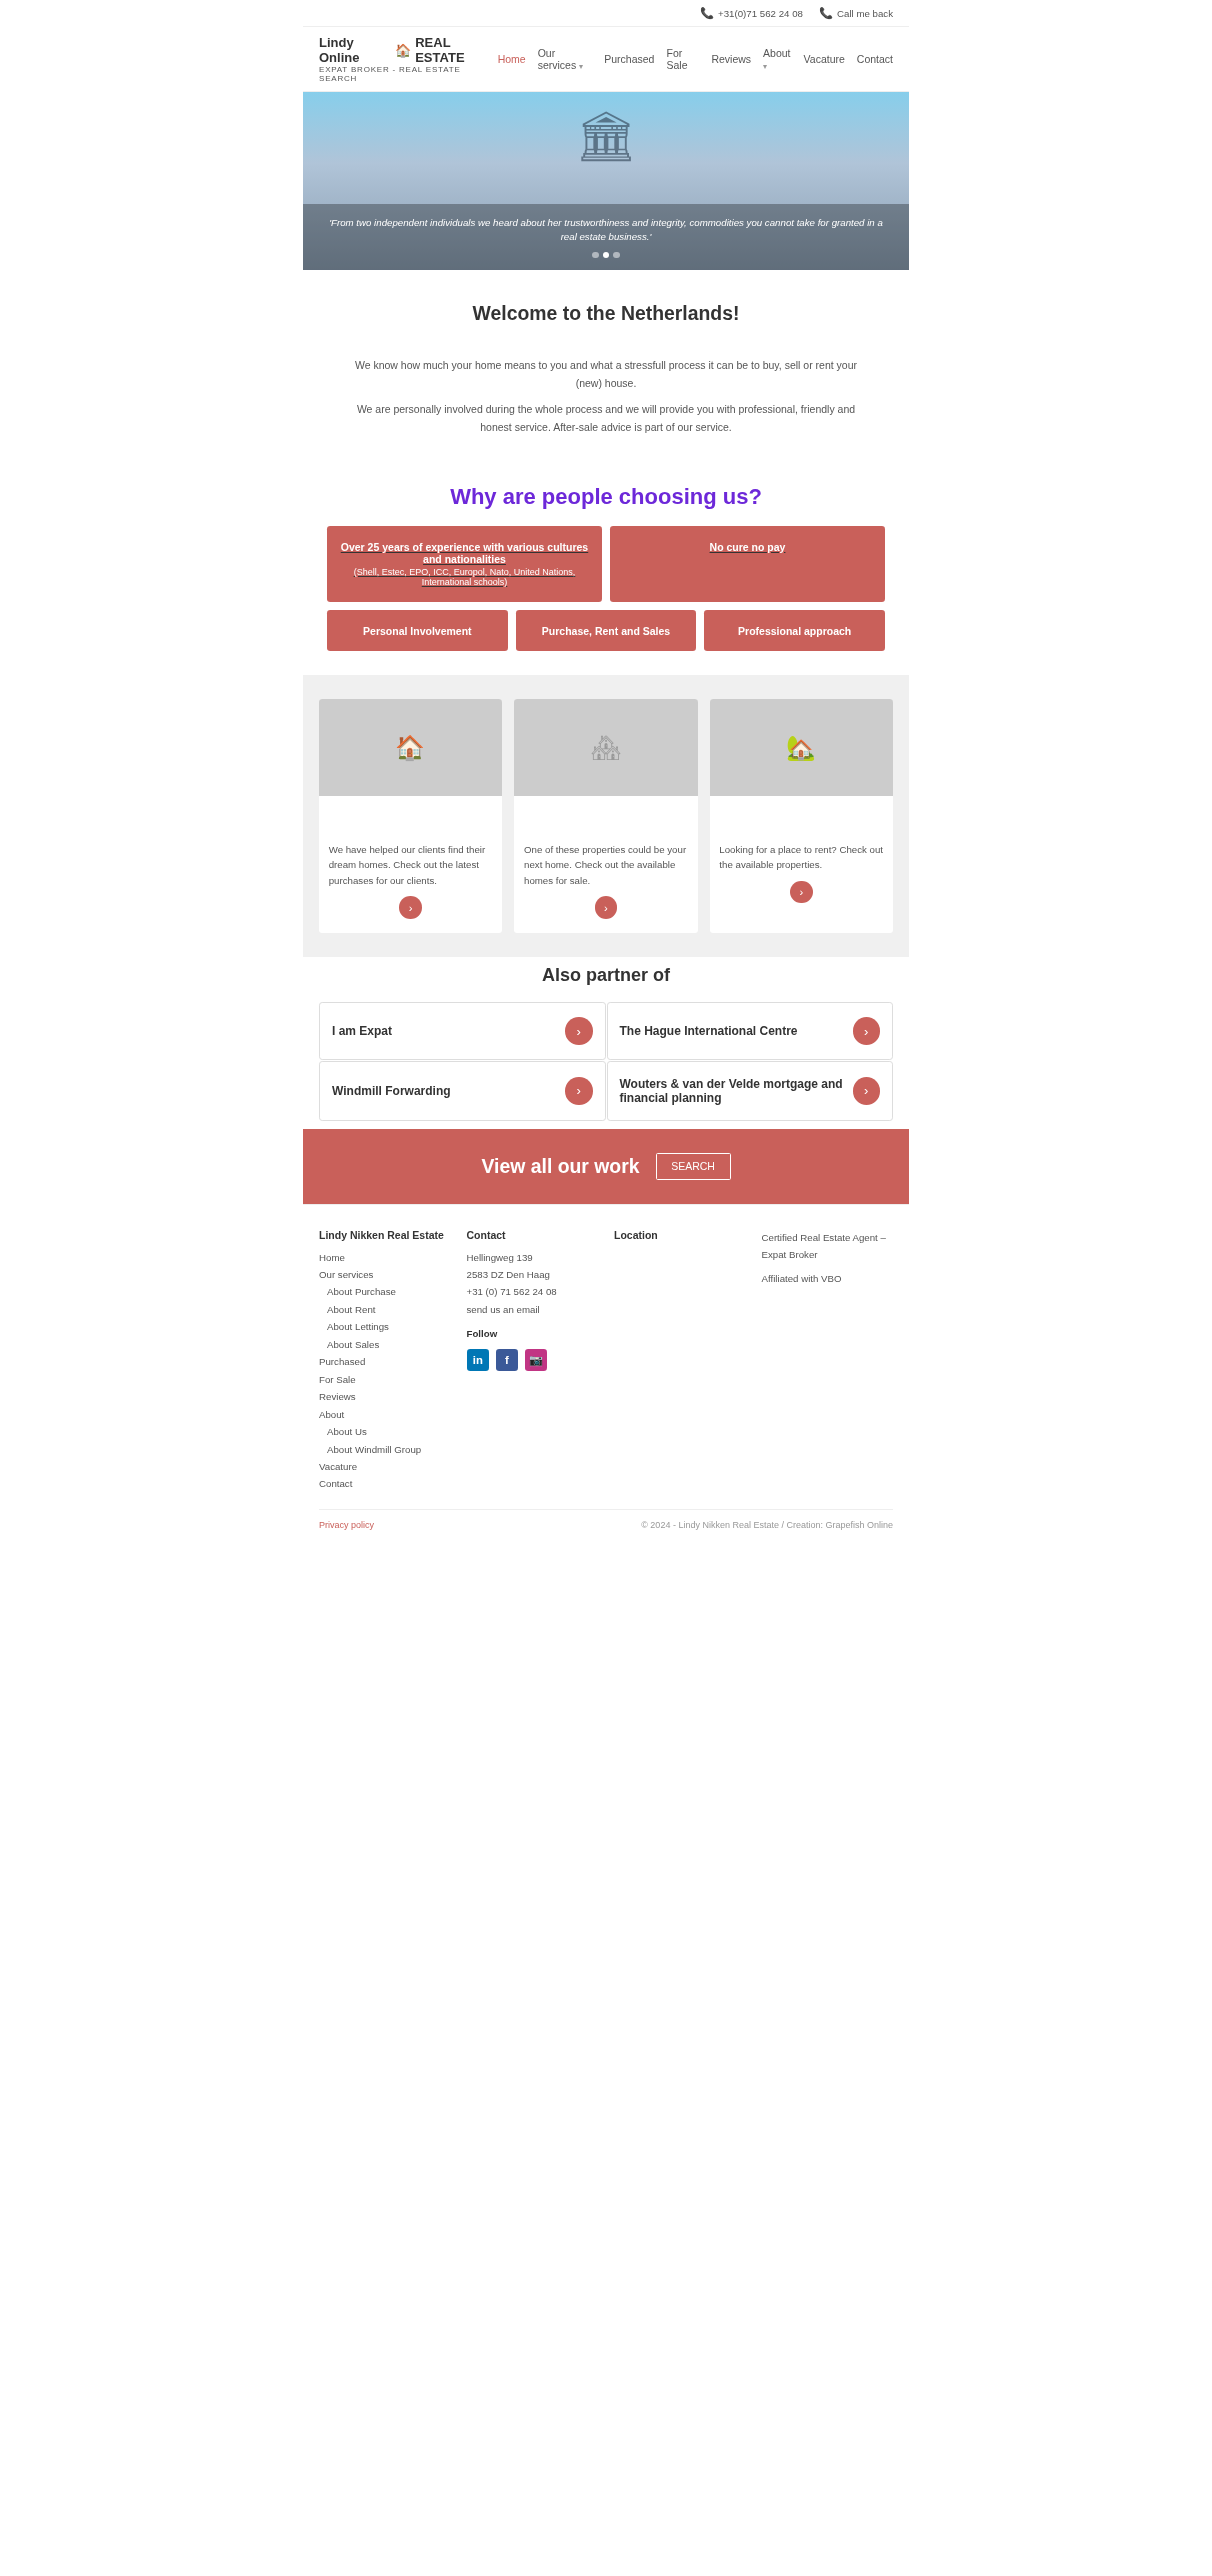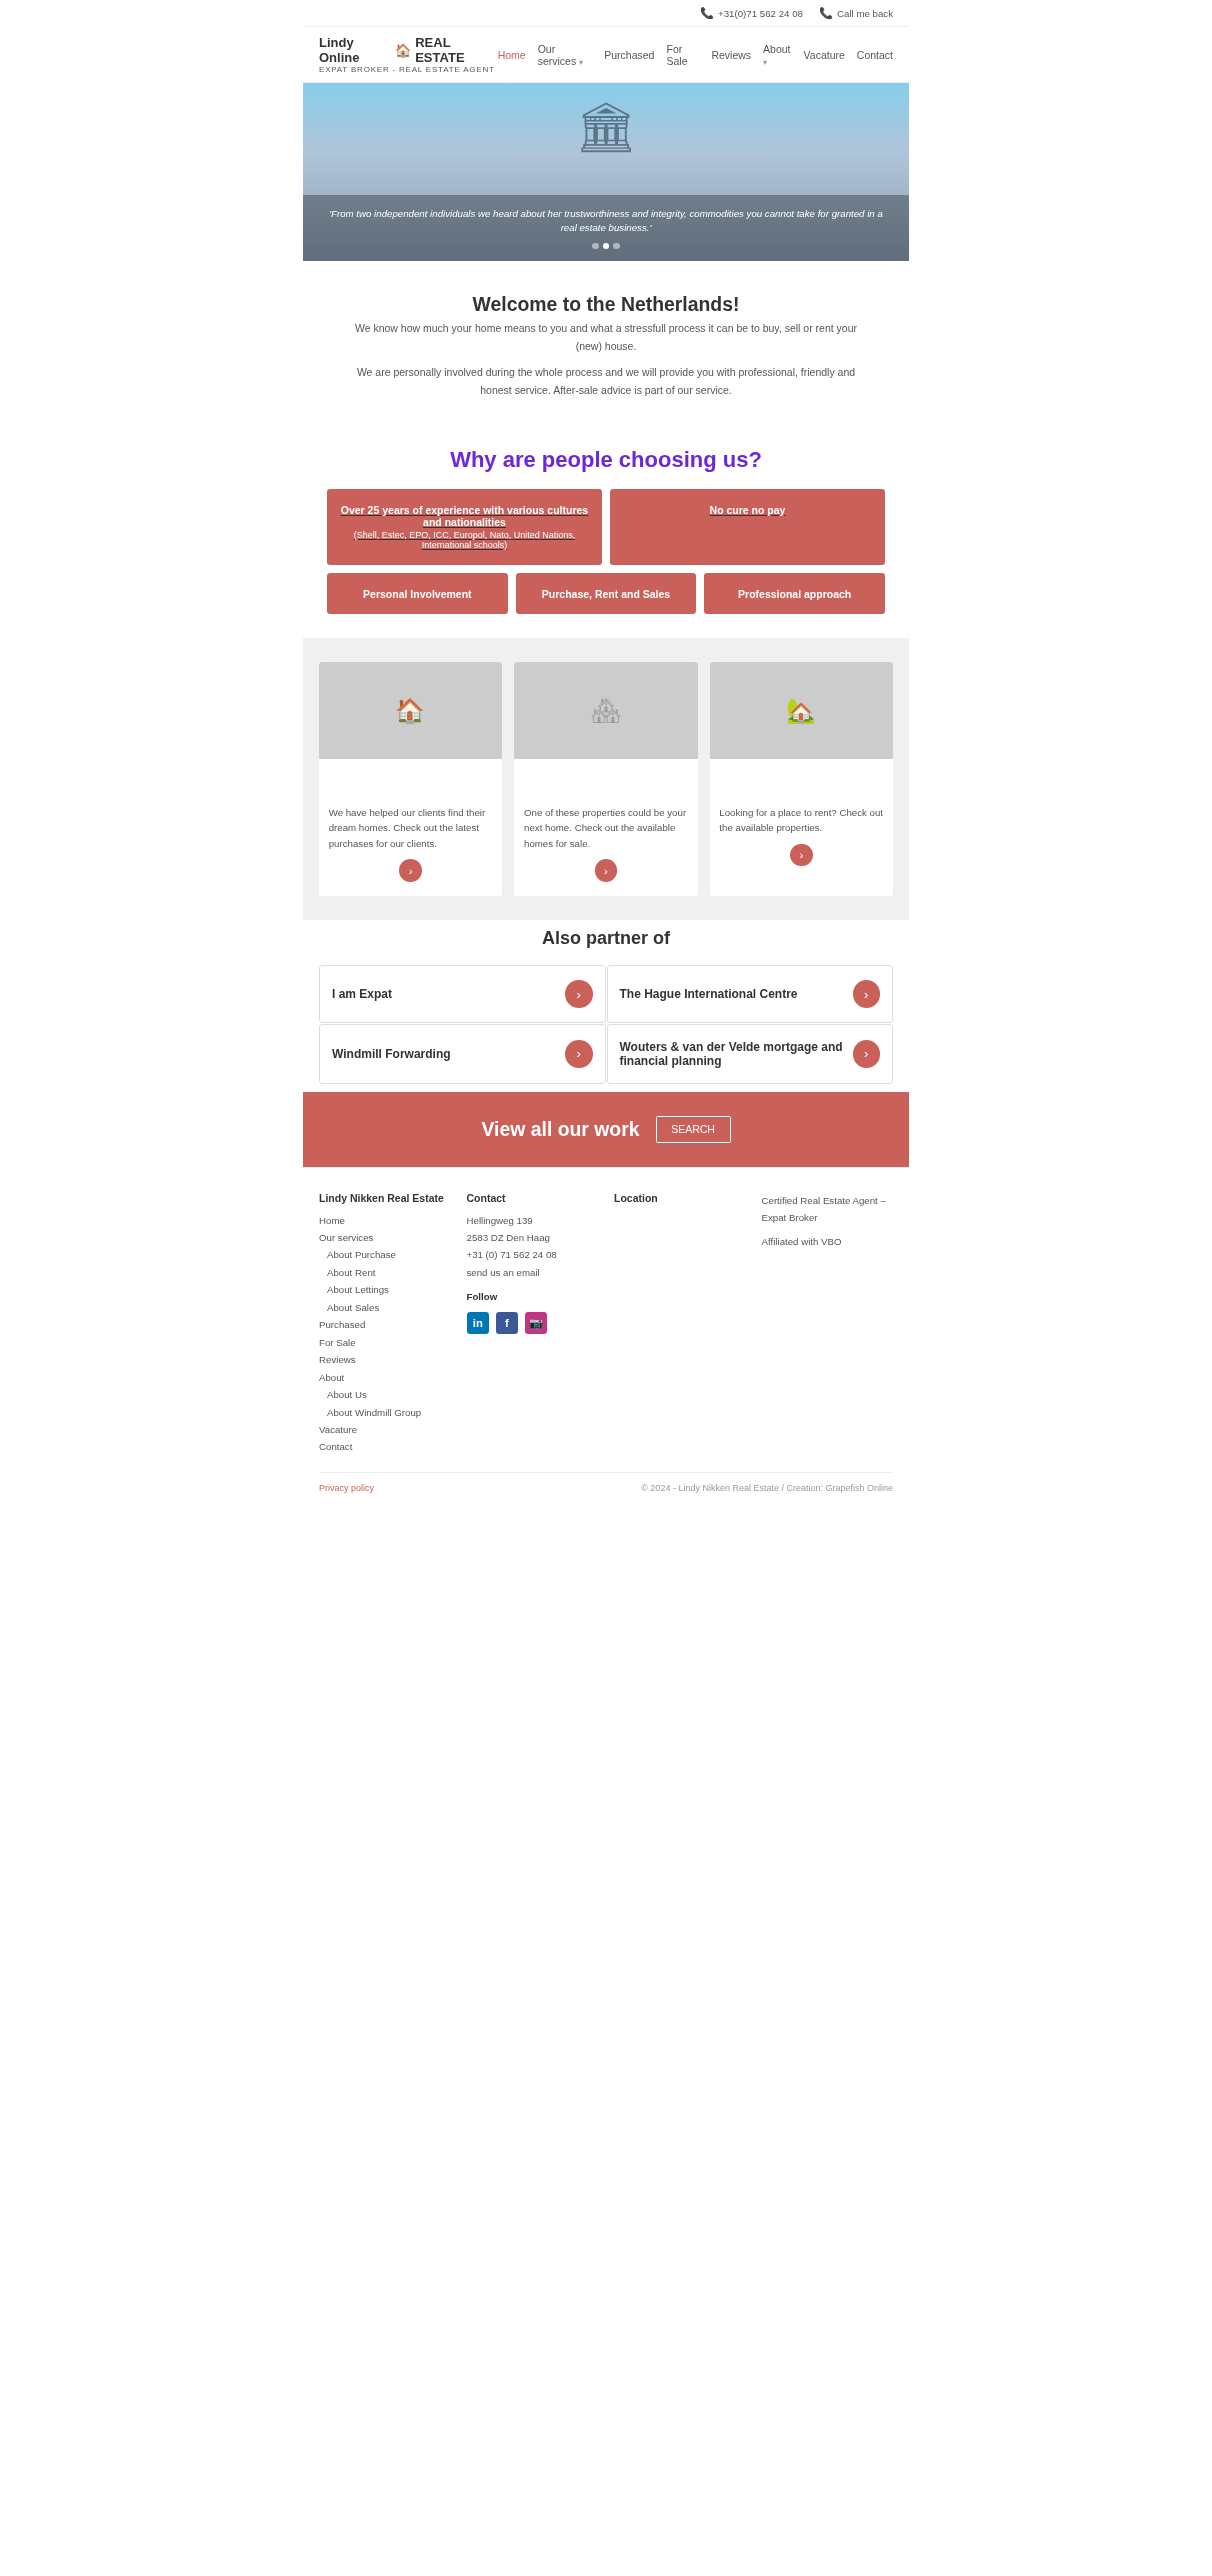--- a/index.html
+++ b/index.html
@@ -78,21 +78,21 @@
       font-size: 49px;
       color: #2c3e50;
       opacity: 0.6;
     }
 
     
     .welcome-section {
       text-align: center;
       padding: 32px 49px 24px;
     }
-    .welcome-section h2 { font-size: 19.4px; color: #333; margin-bottom: 4px; }
+    .welcome-section h2 { font-size: 19.4px; color: #333; margin-bottom: 32px; }
     .welcome-section p { font-size: 10.5px; color: #555; line-height: 1.7; margin-bottom: 8px; }
 
     
     .why-section { text-align: center; padding: 16px 24px 24px; }
     .why-section h2 { font-size: 22px; margin-bottom: 16px; color: #6d28d9; }
     .why-grid { display: grid; grid-template-columns: 1fr 1fr; gap: 8px; text-decoration: underline; }
     .why-btn {
       background: #c9605a;
       color: #fff;
       padding: 14.6px 12px;
@@ -221,21 +221,21 @@
   </div>
 </div>
 
 <div class="header">
   <div class="logo-area">
     <div class="logo-title">
       <span>Lindy Online</span>
       <span class="logo-icon">🏠</span>
       <span>REAL ESTATE</span>
     </div>
-    <div class="logo-subtitle">EXPAT BROKER - REAL ESTATE AGENT</div>
+    <div class="logo-subtitle">EXPAT BROKER - REAL ESTATE SEARCH</div>
   </div>
   <nav>
     <a href="#" class="active">Home</a>
     <a href="#">Our services <span class="nav-arrow">▾</span></a>
     <a href="#">Purchased</a>
     <a href="#">For Sale</a>
     <a href="#">Reviews</a>
     <a href="#">About <span class="nav-arrow">▾</span></a>
     <a href="#">Vacature</a>
     <a href="#">Contact</a>

